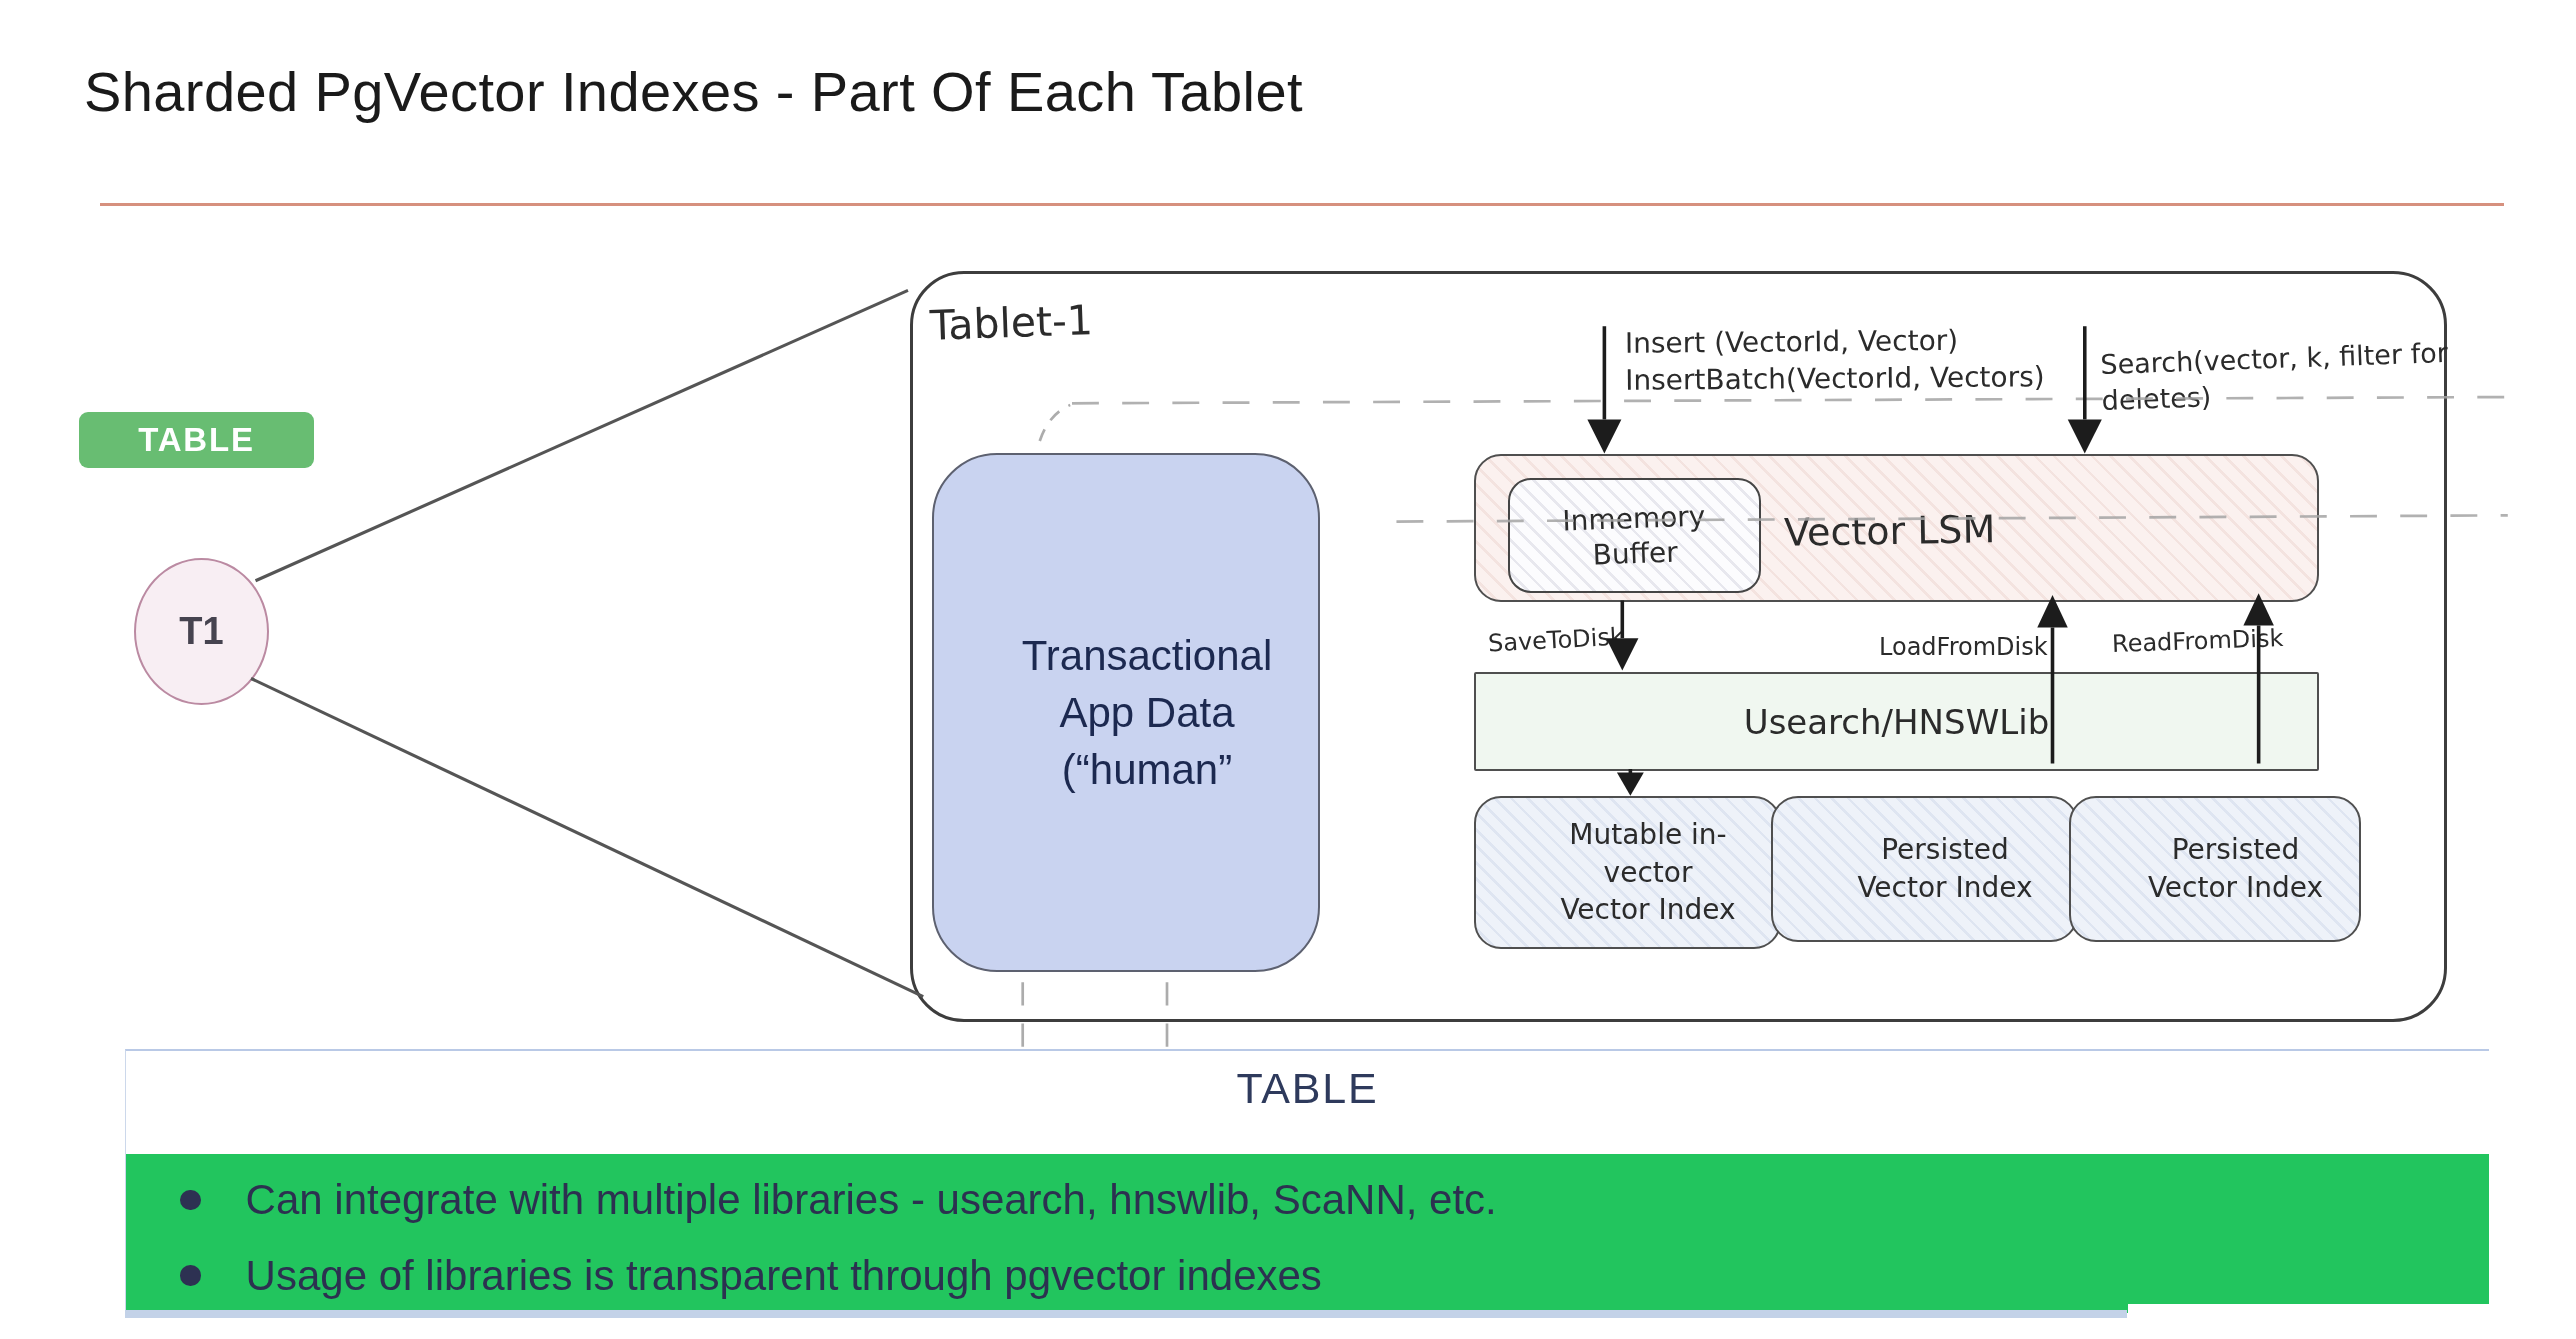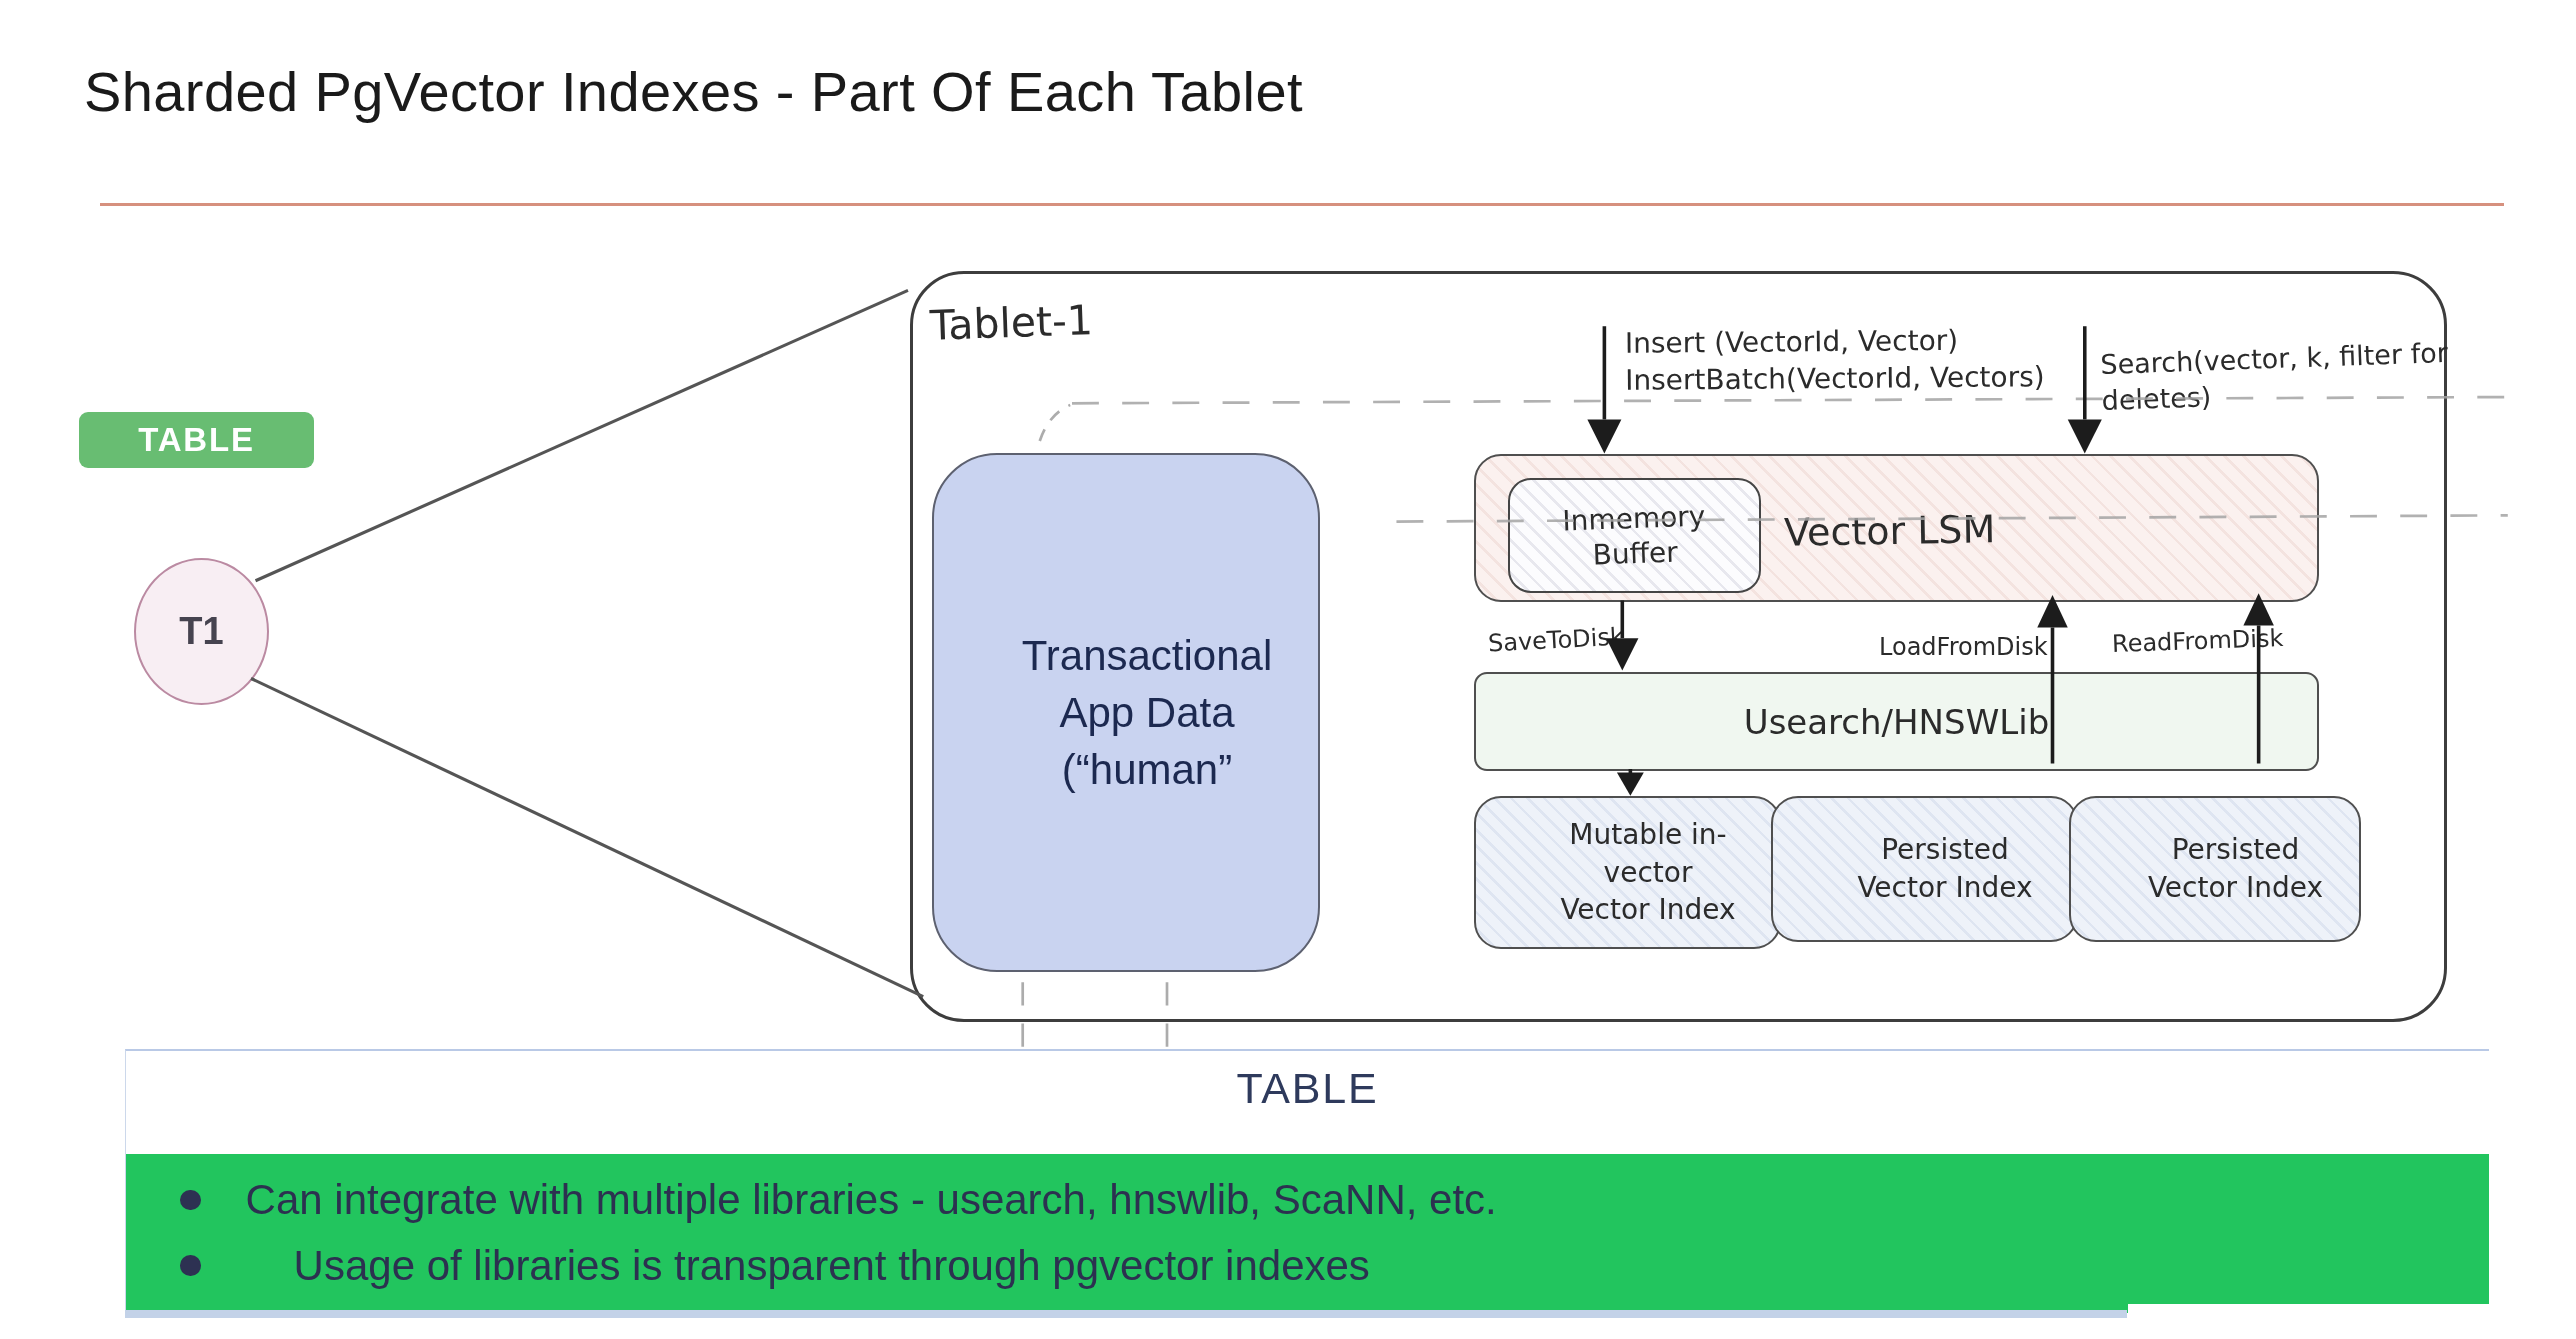--- a/index.html
+++ b/index.html
@@ -34,21 +34,21 @@
   .hatch-pink{background-color:#fbf1ef;background-image:repeating-linear-gradient(45deg,rgba(214,170,160,0.20) 0px,rgba(214,170,160,0.20) 2.7px,transparent 2.7px,transparent 13.4px);}
   .hatch-gray{background-color:#fcfcfe;background-image:repeating-linear-gradient(45deg,rgba(150,150,175,0.20) 0px,rgba(150,150,175,0.20) 2.7px,transparent 2.7px,transparent 11.7px);}
   .hatch-blue{background-color:#eef2f9;background-image:repeating-linear-gradient(45deg,rgba(140,160,200,0.16) 0px,rgba(140,160,200,0.16) 2.7px,transparent 2.7px,transparent 11.7px);}
 
   .lsm-box{left:1474px;top:454px;width:841px;height:144px;border:2.7px solid #4f4f4f;border-radius:27px;}
   .buffer-box{left:1508px;top:478px;width:249px;height:111px;border:2.7px solid #454545;border-radius:23px;
     display:flex;align-items:center;justify-content:center;text-align:center;}
   .buffer-box .txt{font-size:28px;line-height:1.25;font-weight:500;transform:rotate(-2deg);}
   .lsm-label{left:1784px;top:509px;font-size:38px;font-weight:500;transform:rotate(-1deg);}
 
-  .usearch-box{left:1474px;top:672px;width:841px;height:95px;background:#f0f7f0;border:2.7px solid #4f4f4f;border-radius:13px;
+  .usearch-box{left:1474px;top:672px;width:841px;height:95px;background:#f0f7f0;border:2.7px solid #4f4f4f;border-radius:2px;
     display:flex;align-items:center;justify-content:center;}
   .usearch-box .txt{font-size:34px;font-weight:500;}
 
   .idx-box{border:2.7px solid #4f4f4f;border-radius:27px;display:flex;align-items:center;justify-content:center;text-align:center;padding-left:41px;}
   .idx-box .txt{font-size:28px;line-height:1.35;font-weight:500;}
   .idx-1{left:1474px;top:796px;width:262px;height:149px;}
   .idx-2{left:1771px;top:796px;width:262px;height:142px;}
   .idx-3{left:2069px;top:796px;width:247px;height:142px;}
 
   .arrow-note{font-size:28px;line-height:1.33;font-weight:500;}
@@ -60,21 +60,21 @@
 
   
   .table-panel{left:125px;top:1049px;width:2363px;height:262px;background:#ffffff;border-top:2.7px solid #b9c9e6;border-left:1.8px solid #ccd8eb;}
   .table-header{position:absolute;left:0;top:0;width:100%;height:75px;display:flex;align-items:center;justify-content:center;
     font-size:43px;font-weight:500;color:#2e3a5c;letter-spacing:1.8px;}
   .table-body{position:absolute;left:0;top:103px;width:100%;height:159px;background:#22c55e;}
   .bullet-row{position:absolute;left:0;width:100%;display:flex;align-items:center;}
   .bullet-row .dot{width:20.6px;height:20.6px;border-radius:50%;background:#2d3152;margin-left:54px;margin-right:45px;flex:0 0 auto;}
   .bullet-row .btxt{font-size:42px;color:#2c3150;}
   .row-0{top:14.3px;height:63px;}
-  .row-1{top:80px;height:63px;gap:48px;}
+  .row-1{top:90px;height:63px;}
   .panel-bottom-border{left:125px;top:1310px;width:2002px;height:8px;background:#c3d2e8;}
   .white-cover{left:2128px;top:1304px;width:448px;height:35px;background:#ffffff;}
 
   svg.overlay{position:absolute;left:0;top:0;width:2576px;height:1339px;pointer-events:none;}
 </style>
 </head>
 <body>
 
 <div class="abs slide-title">Sharded PgVector Indexes - Part Of Each Tablet</div>
 <div class="abs title-rule"></div>

